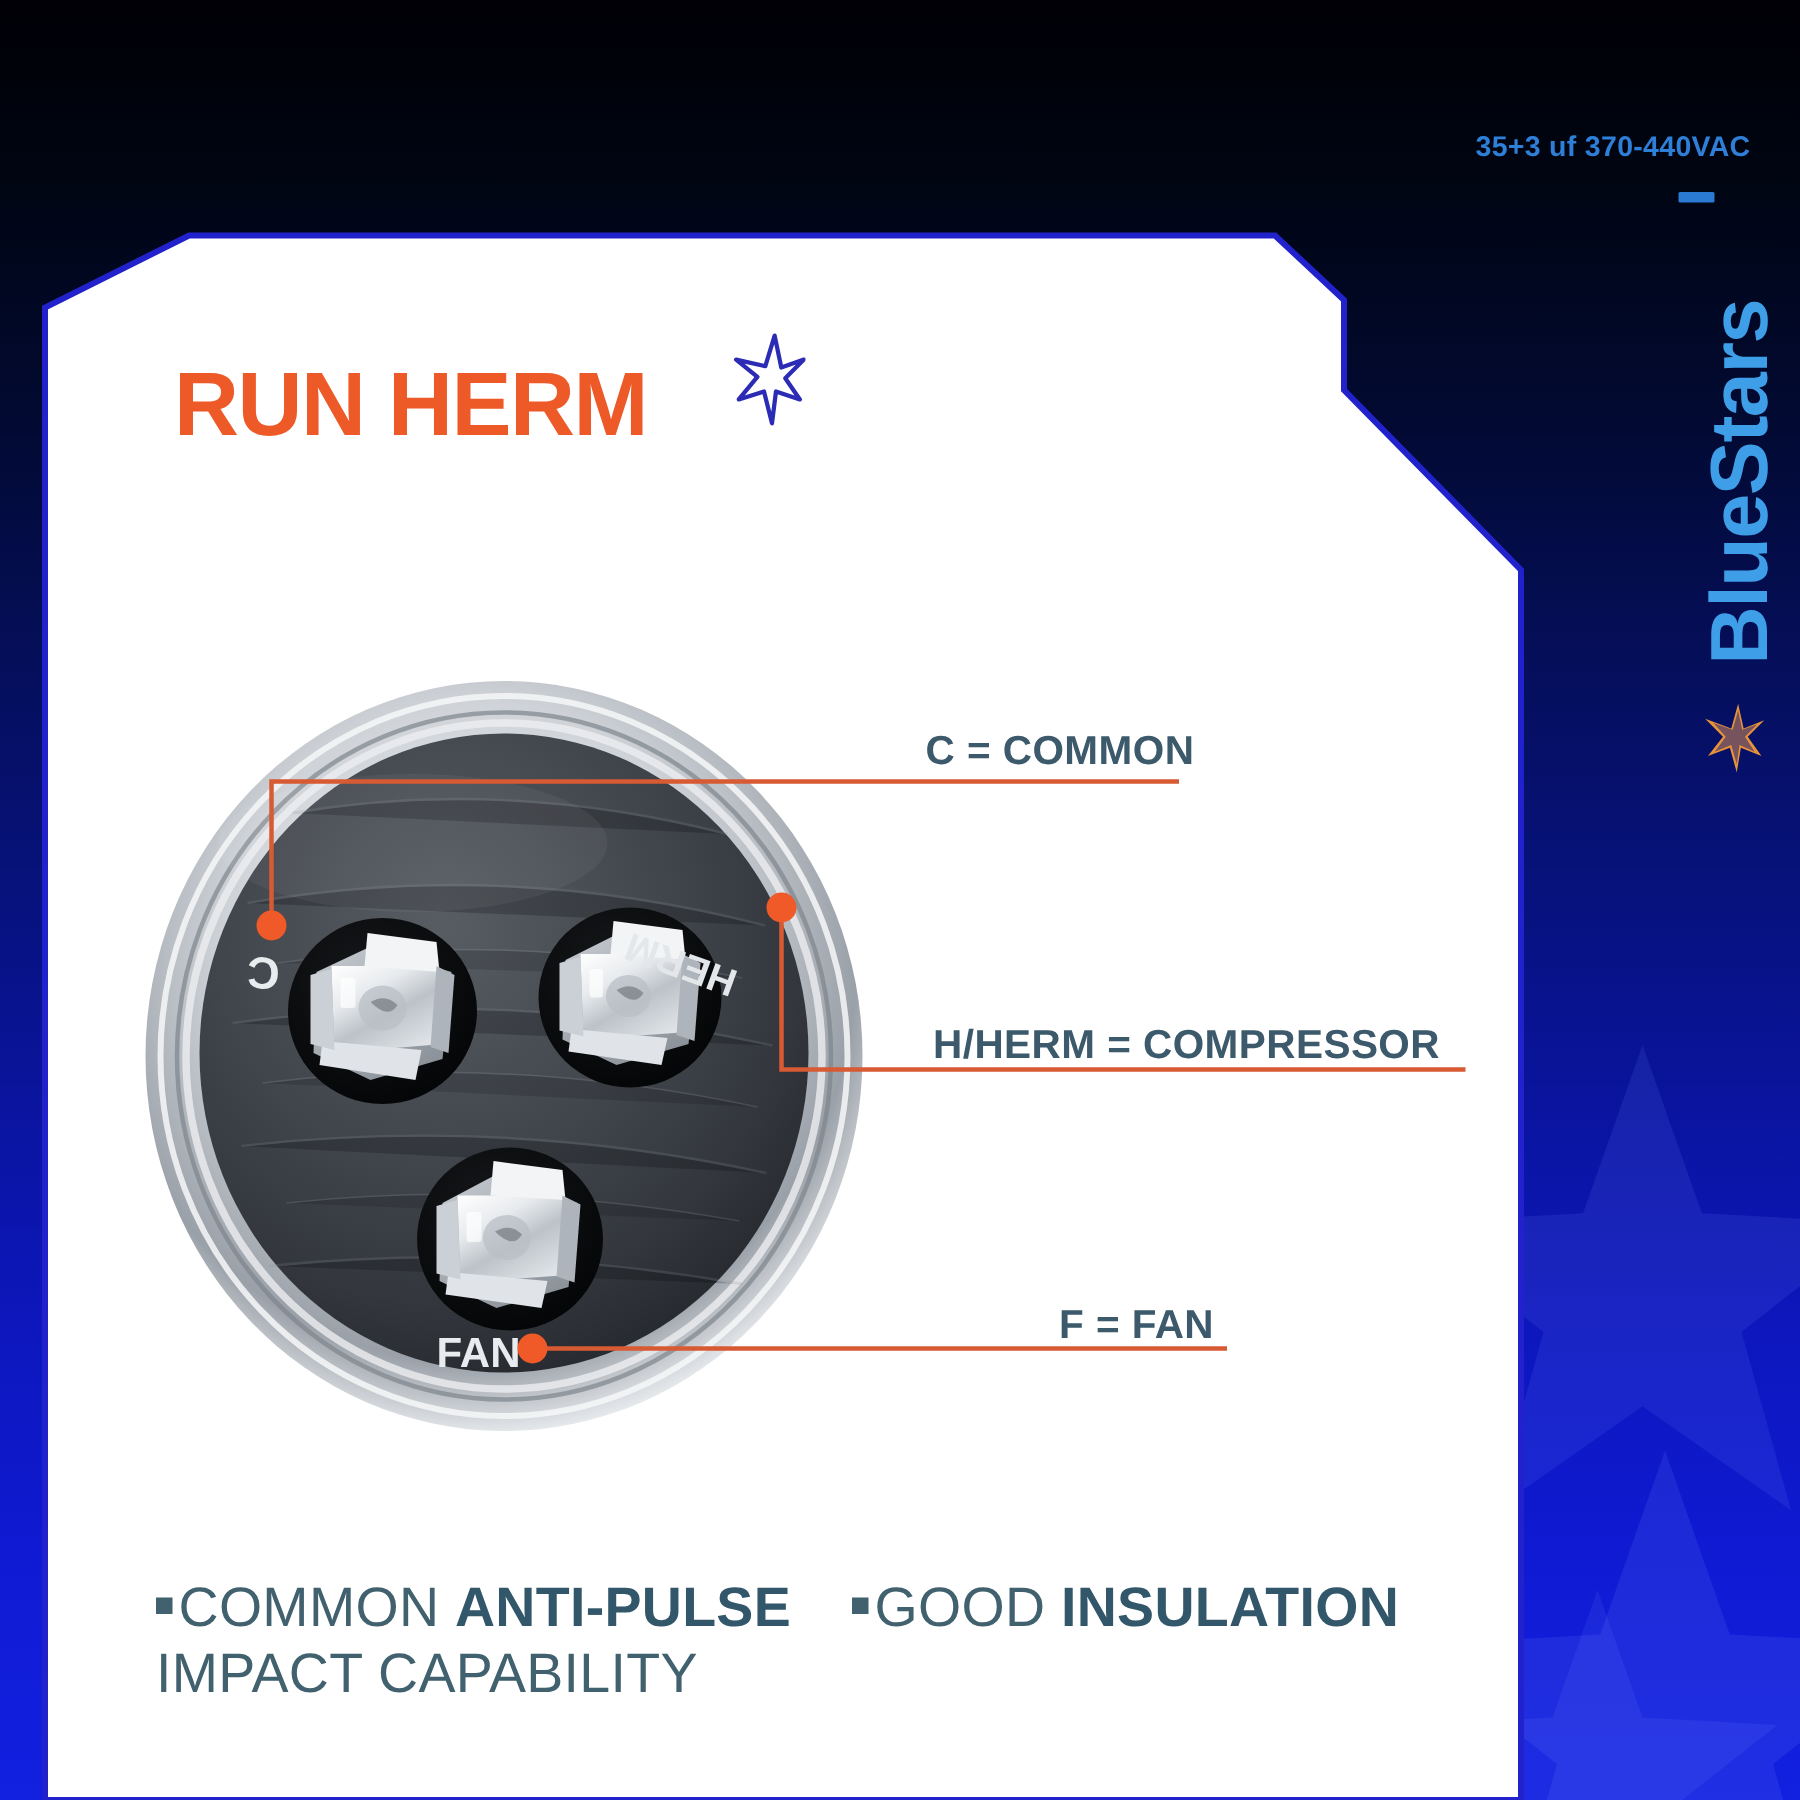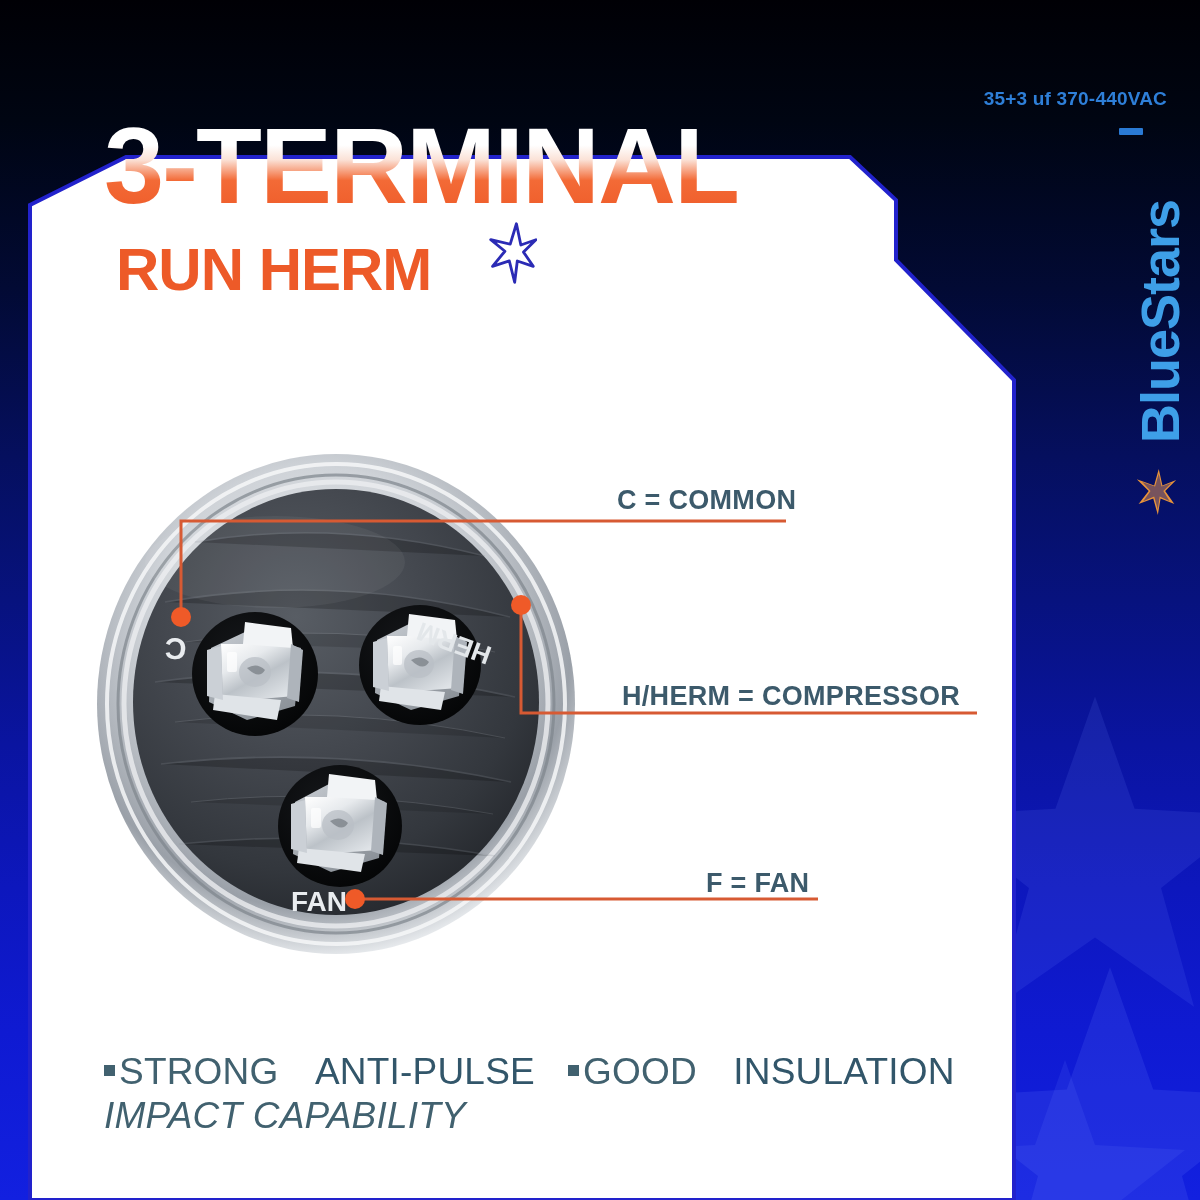--- a/index.html
+++ b/index.html
@@ -110,22 +110,22 @@
   
   .feature {
     position:absolute;
     color:#41616f;
     font-size:37px;
     line-height:1.18;
     letter-spacing:.2px;
     white-space:nowrap;
   }
   .feature .l1 { display:block; }
-  .feature .l2 { display:block;font-style:italic; }
-  .feature b { font-weight:normal; color:#32566a;margin-left:26px; }
+  .feature .l2 { display:block; }
+  .feature b { font-weight:bold; color:#32566a; }
   .feature .bullet {
     display:inline-block;
     width:11px; height:11px;
     background:#41616f;
     vertical-align:middle;
     margin-right:4px;
     position:relative;
     top:-4px;
   }
   #feat-1 { left:104px; top:1050px; }
@@ -187,21 +187,20 @@
     <path d="M 30 1200
              L 30 205
              L 126 157
              L 850 157
              L 896 200
              L 896 260
              L 1014 380
              L 1014 1200 Z" fill="#ffffff" stroke="#2222cc" stroke-width="4"></path>
   </svg>
 
-  <div id="headline">3-TERMINAL</div>
   <div id="sub1">RUN HERM</div>
 
   <svg id="title-star" viewBox="0 0 56 70">
     <path d="M33 2 L38 26 L55 20 L41 34 L52 50 L34 44 L31 68 L25 44 L6 50 L20 33 L4 20 L26 25 Z" fill="none" stroke="#2b2bb5" stroke-width="3.2" stroke-linejoin="round"></path>
   </svg>
 
   <svg id="cap" viewBox="0 0 482 505">
     <defs>
       <radialGradient id="gRim" cx="46%" cy="38%" r="68%">
         <stop offset="0%" stop-color="#f3f4f6"></stop>
@@ -314,21 +313,21 @@
       <circle cx="355" cy="899" r="10"></circle>
     </g>
   </svg>
 
   <div class="callout-label" id="lbl-common">C = COMMON</div>
   <div class="callout-label" id="lbl-herm">H/HERM = COMPRESSOR</div>
   <div class="callout-label" id="lbl-fan">F = FAN</div>
 
   <div class="feature" id="feat-1">
     <span class="l1">
-      <span class="bullet"></span><span>STRONG </span><b>ANTI-PULSE</b>
+      <span class="bullet"></span><span>COMMON </span><b>ANTI-PULSE</b>
     </span>
     <span class="l2">IMPACT CAPABILITY</span>
   </div>
 
   <div class="feature" id="feat-2">
     <span class="l1">
       <span class="bullet"></span><span>GOOD </span><b>INSULATION</b>
     </span>
   </div>
 

